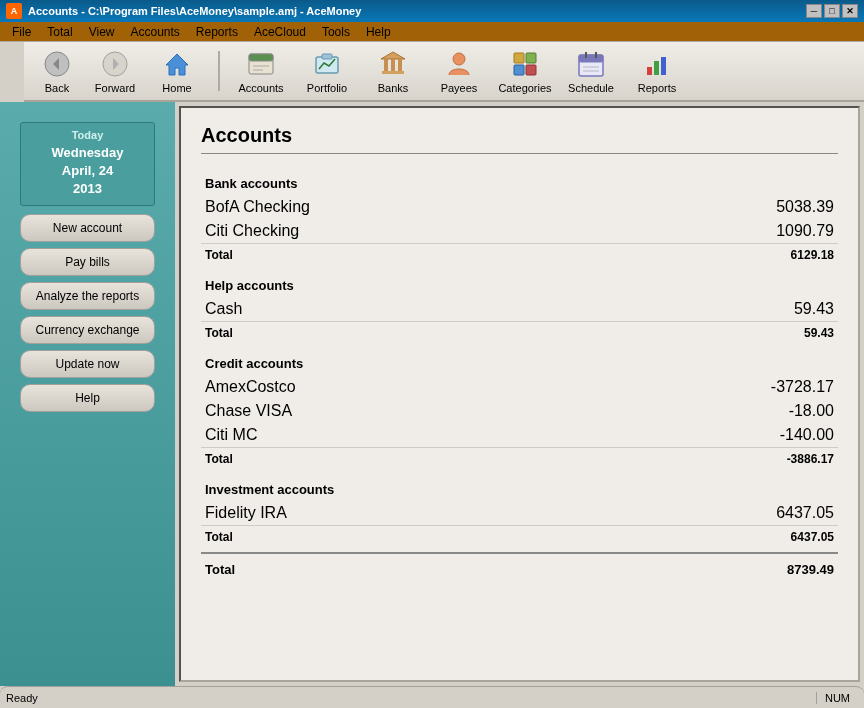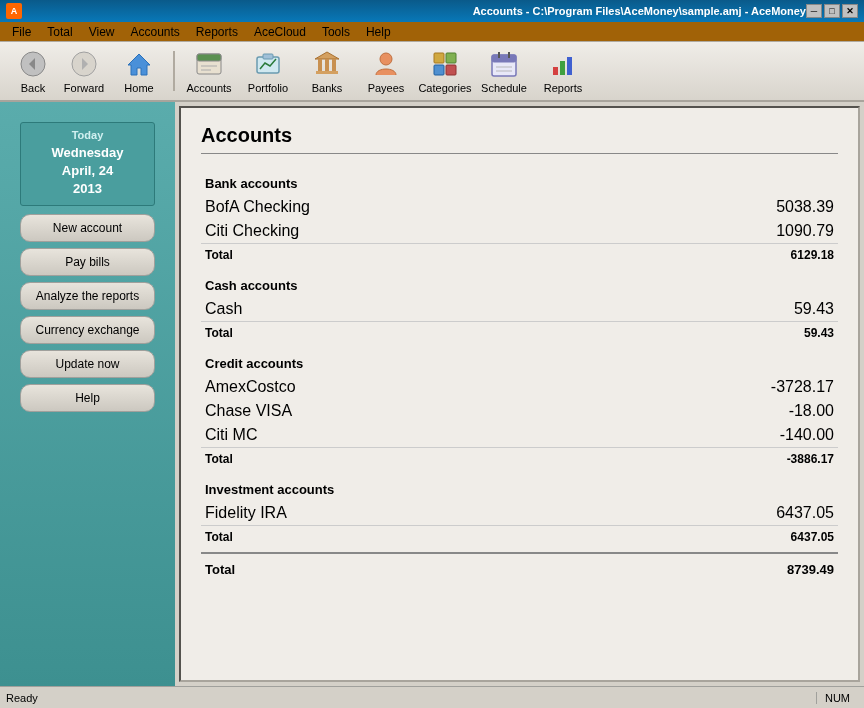--- a/index.html
+++ b/index.html
@@ -11,21 +11,21 @@
       color: white;
       height: 22px;
       display: flex;
       align-items: center;
       padding: 0 6px;
       font-size: 11px;
       font-weight: bold;
       user-select: none;
     }
     #title-bar .icon { width: 16px; height: 16px; margin-right: 6px; background: #ff6600; border-radius: 2px; display: inline-flex; align-items: center; justify-content: center; font-size: 9px; color: white; font-weight: bold; }
-    #title-bar .title { flex: 1; text-align: right; }
+    #title-bar .title { flex: 1; }
     #title-bar .controls { display: flex; gap: 2px; }
     #title-bar .ctrl-btn { width: 16px; height: 14px; background: #c0c0c0; border: 1px solid #888; font-size: 9px; display: flex; align-items: center; justify-content: center; cursor: pointer; color: #000; }
 
     
     #menu-bar {
       background: #a16207;
       height: 20px;
       display: flex;
       align-items: center;
       padding: 0 4px;
@@ -34,21 +34,22 @@
     #menu-bar .menu-item { padding: 2px 8px; font-size: 12px; cursor: pointer; color: #000; }
 
     
     #toolbar {
       background: linear-gradient(to bottom, #f0ede8, #d8d4cc);
       height: 60px;
       display: flex;
       align-items: center;
       padding: 4px 8px;
       border-bottom: 2px solid #a8a49c;
-      gap: 1px;
+      gap: 8px;
+      margin-left: 24px;
     }
     .toolbar-btn {
       display: flex;
       flex-direction: column;
       align-items: center;
       justify-content: center;
       width: 58px;
       height: 52px;
       cursor: pointer;
       border: 1px solid transparent;
@@ -152,20 +153,21 @@
 
     
     #status-bar {
       background: #d4d0c8;
       height: 22px;
       border-top: 1px solid #a0a09c;
       display: flex;
       align-items: center;
       padding: 0 6px;
       font-size: 11px;
+      border-radius: 8px;
     }
     #status-bar .status-text { flex: 1; }
     #status-bar .num-indicator { margin-left: auto; padding: 0 8px; border-left: 1px solid #a0a09c; }
   </style>
 </head>
 <body>
 
 <div id="title-bar">
   <span class="icon">A</span>
   <span class="title">Accounts - C:\Program Files\AceMoney\sample.amj - AceMoney</span>
@@ -329,21 +331,21 @@
       <tr class="account-row">
         <td>Citi Checking</td>
         <td>1090.79</td>
       </tr>
       <tr class="total-row">
         <td>Total</td>
         <td>6129.18</td>
       </tr>
 
       <tr class="section-header">
-        <td>Cash accounts</td>
+        <td>Help accounts</td>
         <td></td>
       </tr>
       <tr class="account-row">
         <td>Cash</td>
         <td>59.43</td>
       </tr>
       <tr class="total-row">
         <td>Total</td>
         <td>59.43</td>
       </tr>

